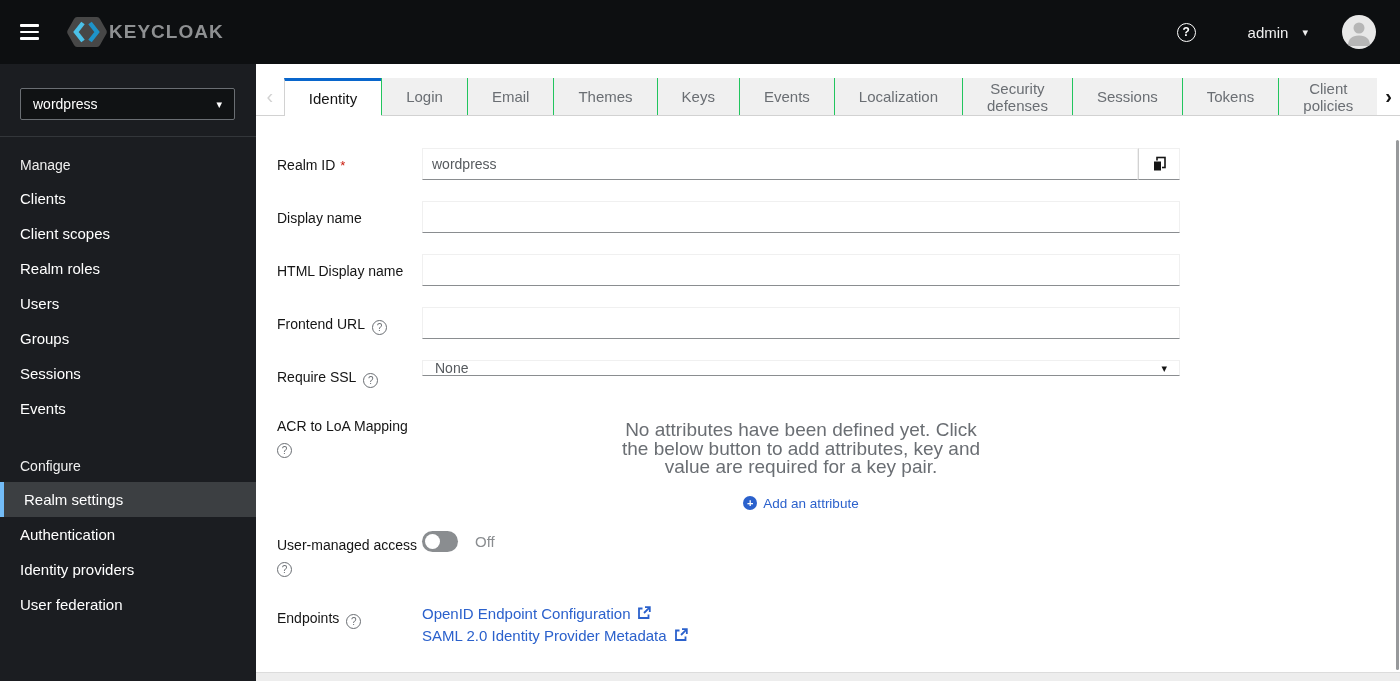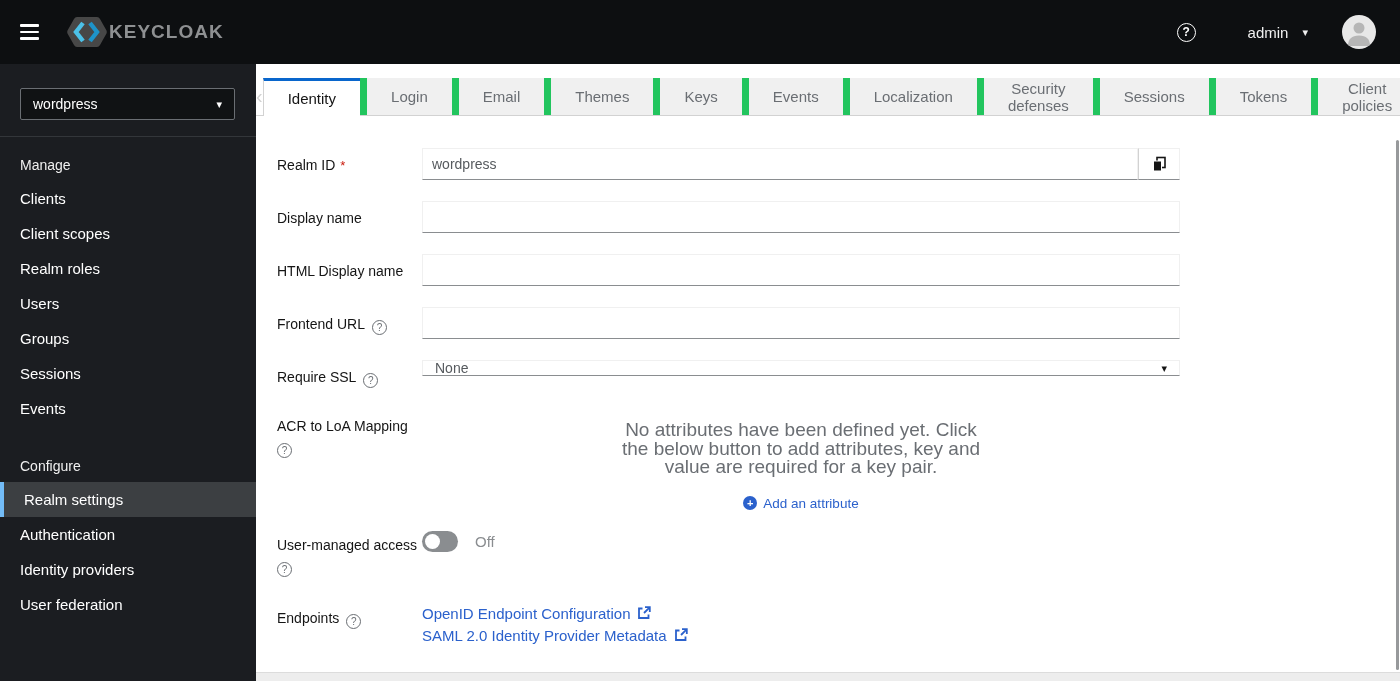--- a/index.html
+++ b/index.html
@@ -40,21 +40,21 @@
 
   
   .tabbar { height:52px; border-bottom:1px solid #d2d2d2; display:flex; align-items:flex-end; }
   .tab-scroll { width:98px; height:37px; background:#fff; border:none; cursor:pointer; font-size:20px;
                 display:flex; align-items:center; justify-content:center; }
   .tab-scroll.left { color:#d2d2d2; }
   .tab-scroll.right { width:80px; color:#151515; font-weight:bold; }
   .tabs { display:flex; }
   .tab { height:37px; padding:0 24px; background:#f0f0f0; border:none; font-family:inherit; font-size:15px;
          color:#6a6e73; cursor:pointer; display:flex; align-items:center; }
-  .tab + .tab { border-left:7px solid #22c55e; }
+  .tab + .tab { border-left:1px solid #22c55e; }
   .tab.active { background:#fff; color:#151515; border-top:3px solid #0966cc; border-left:1px solid #d2d2d2;
                 height:38px; margin-bottom:-1px; position:relative; z-index:1; }
 
   
   .form { padding:32px 0 0 21px; }
   .row { display:flex; margin-bottom:21px; }
   .row-label { width:145px; padding-top:8px; font-size:14px; color:#151515; line-height:18px; flex-shrink:0; }
   .row-field { width:758px; }
   .required { color:#c9190b; margin-left:5px; font-size:13px; }
   .help-icon { display:inline-flex; width:15px; height:15px; border:1px solid #6a6e73; border-radius:50%;

